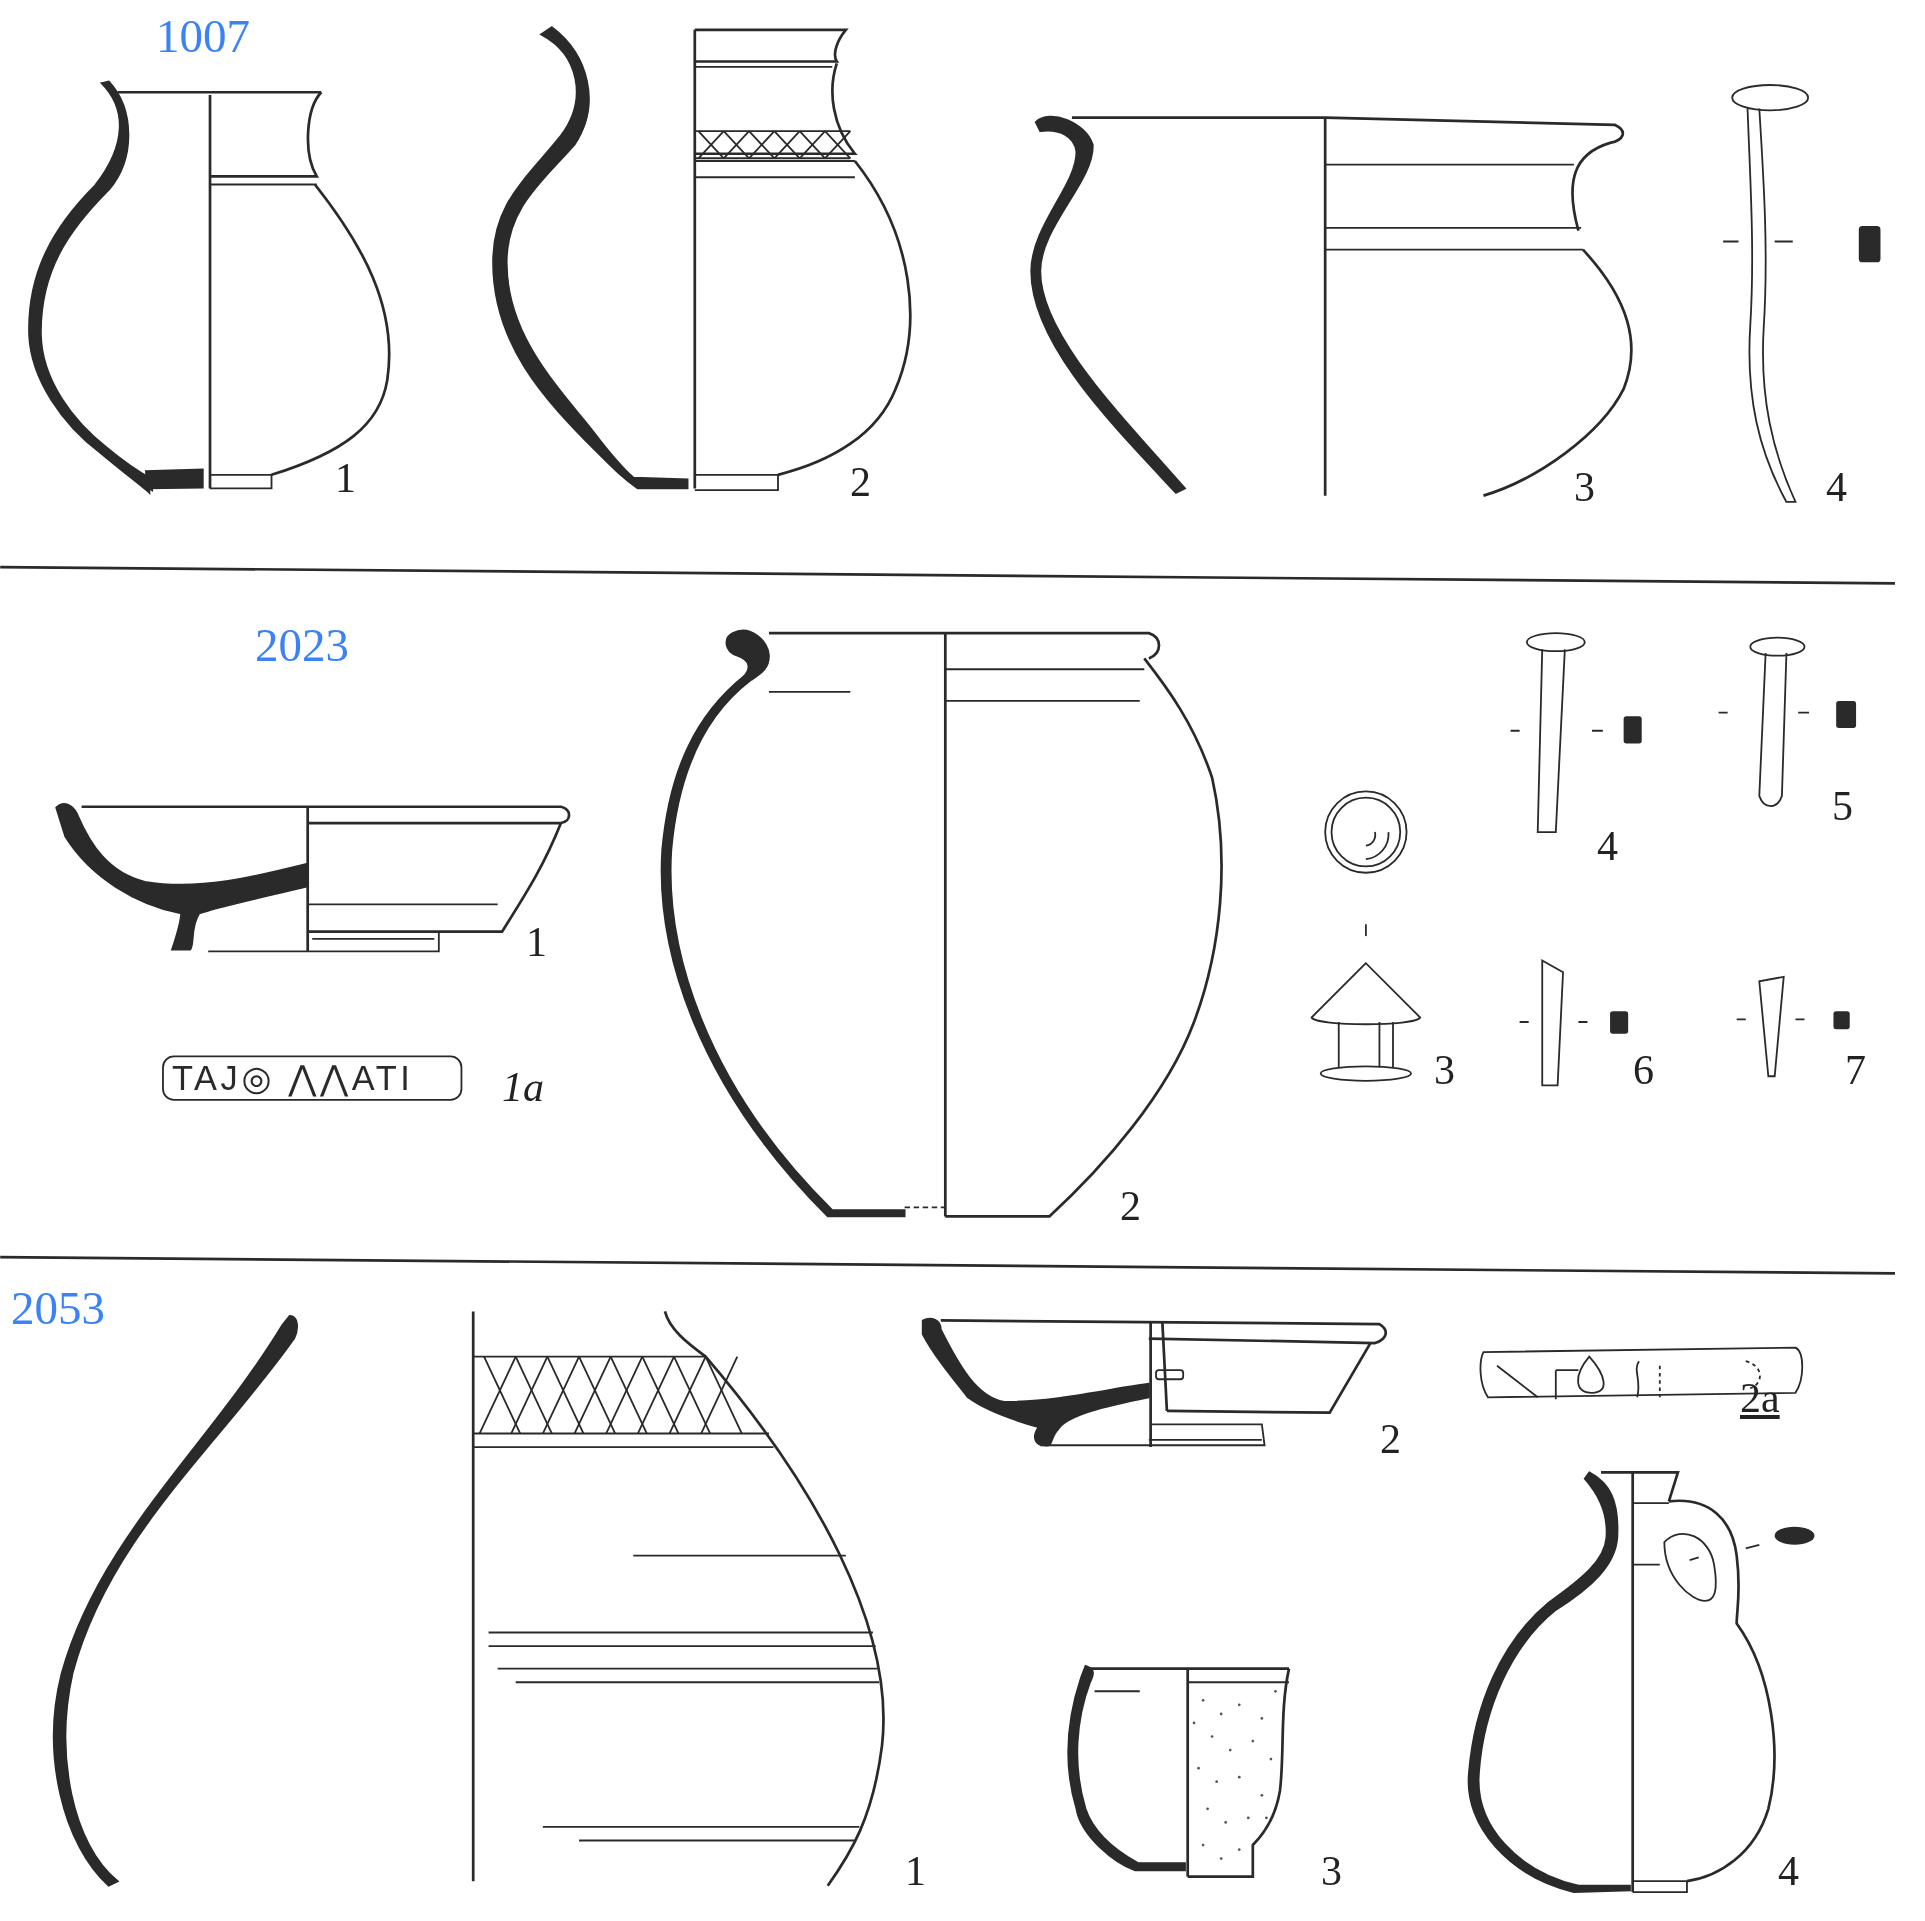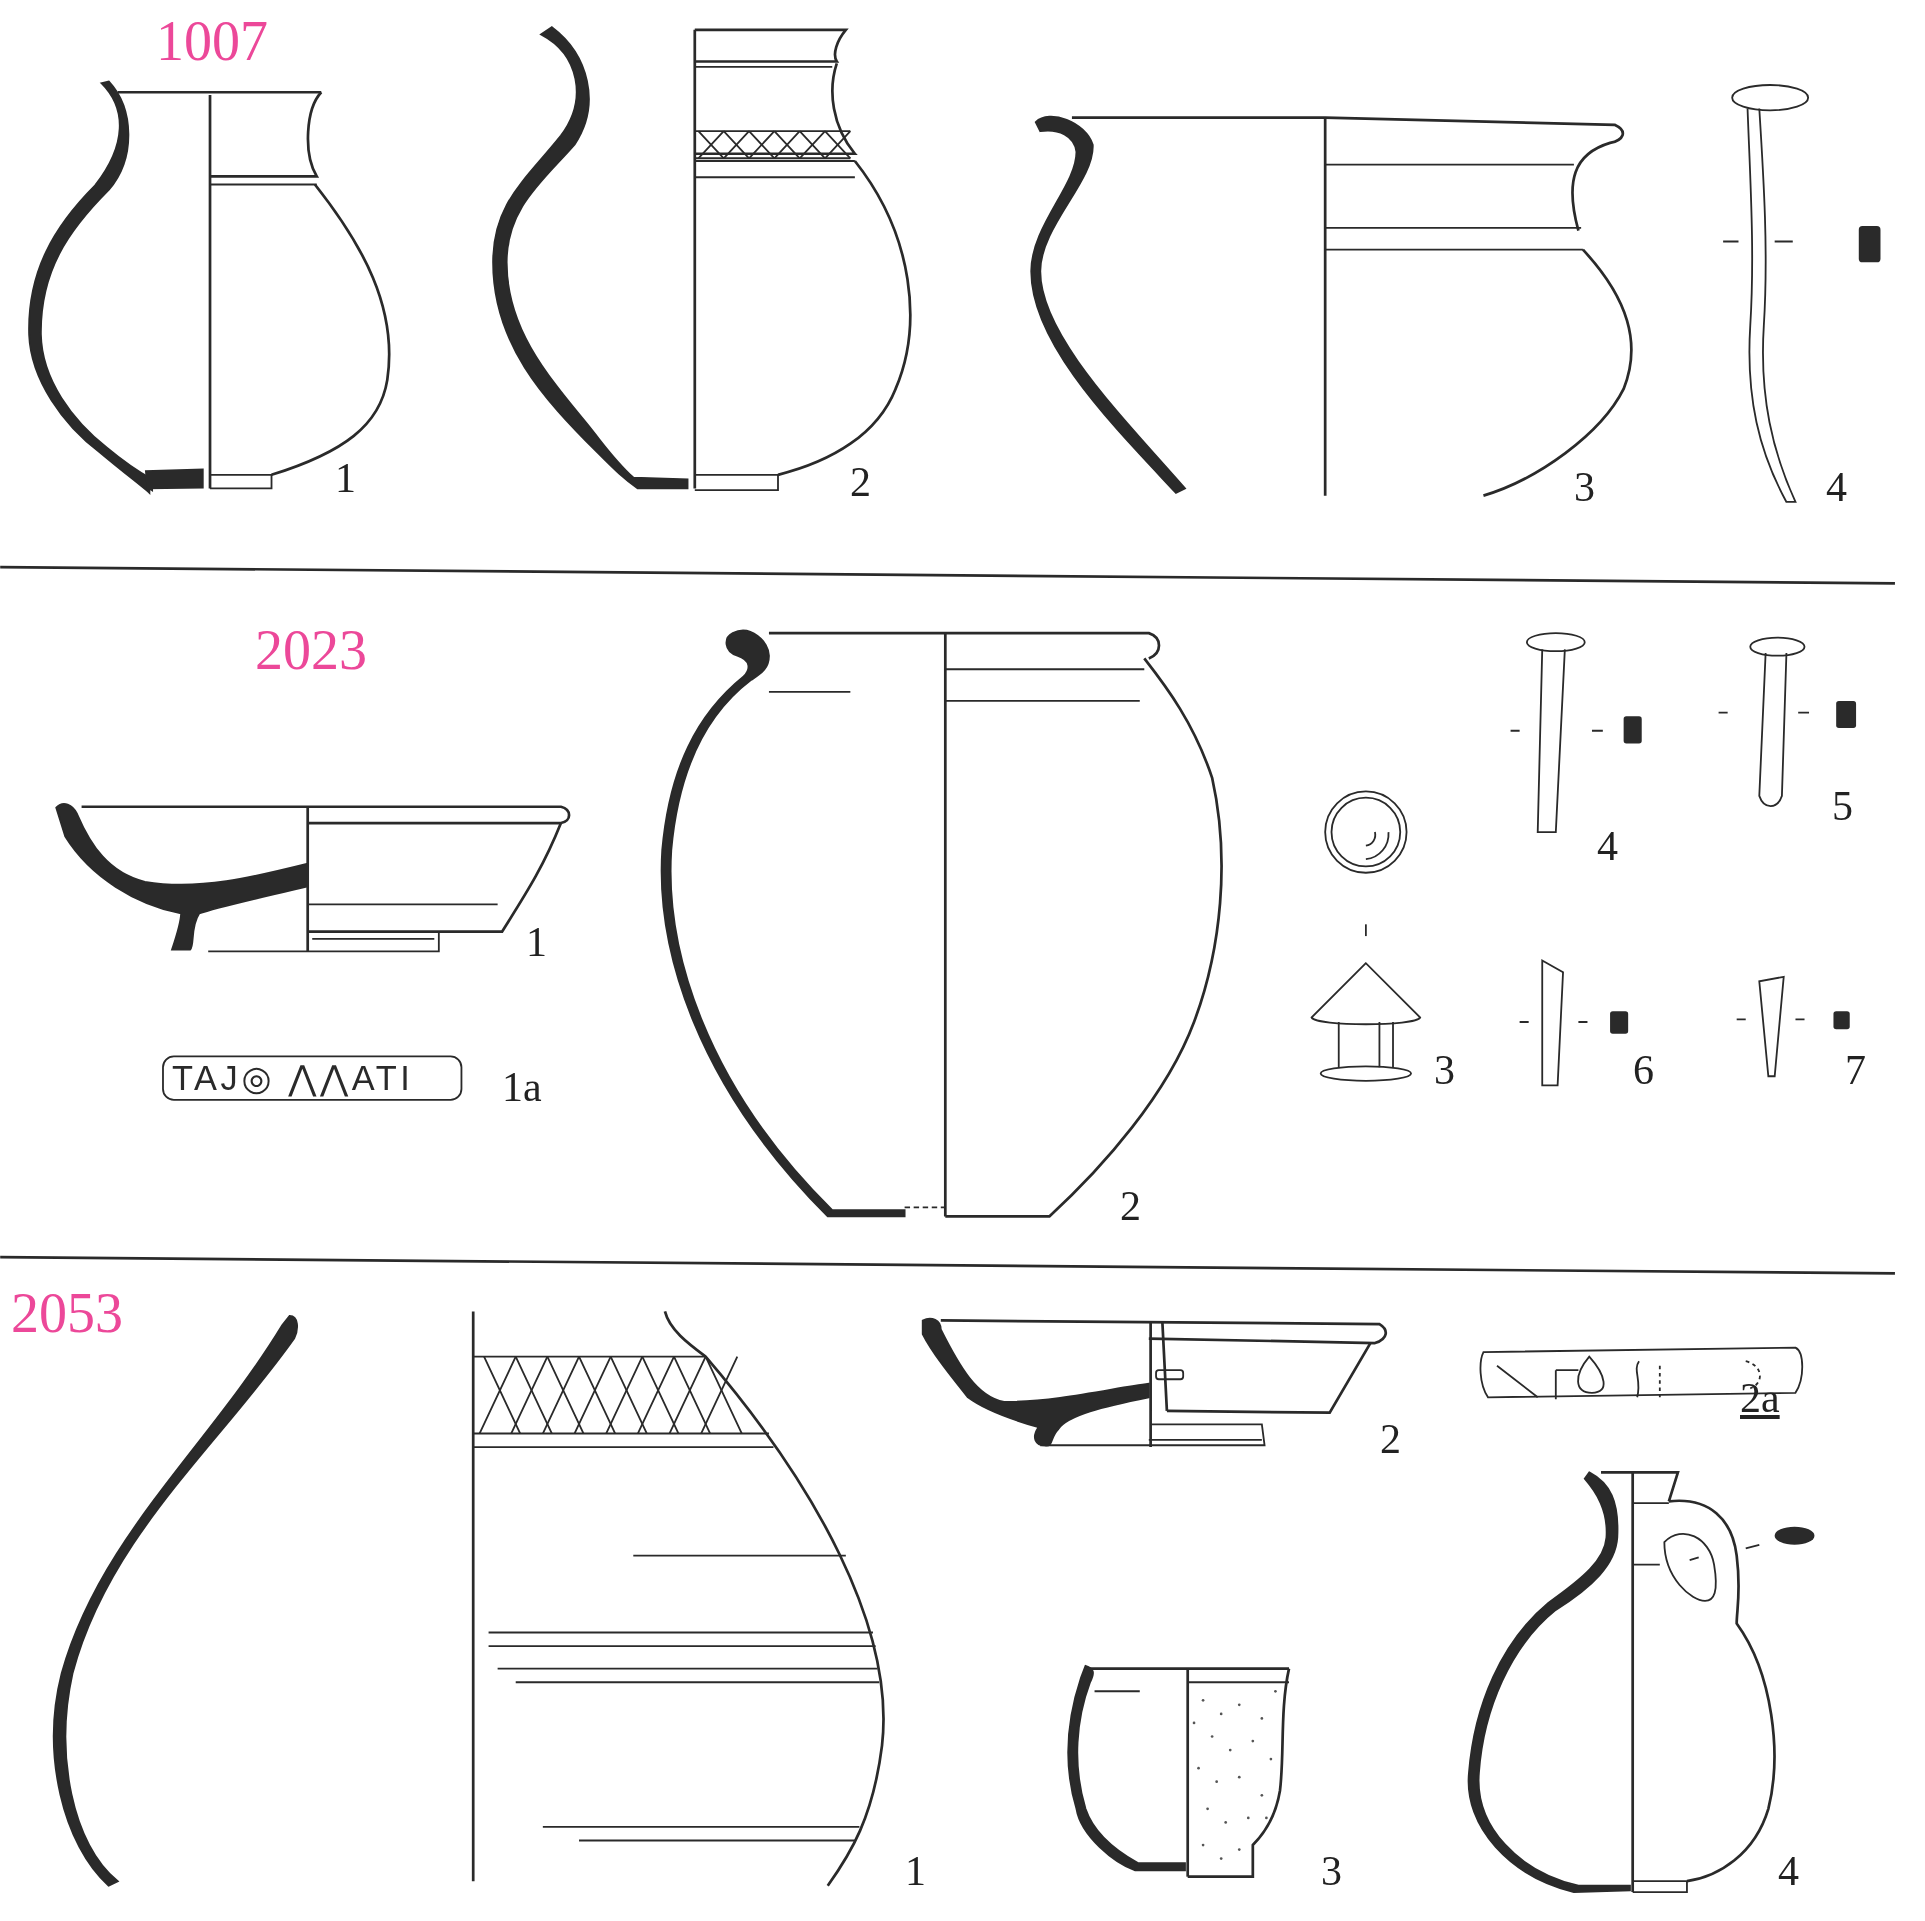--- a/index.html
+++ b/index.html
@@ -1,20 +1,20 @@
 <!DOCTYPE html>
 <html style="font-size:14.5px"><head>
 <meta charset="utf-8">
 <style>
   html, body { margin: 0; padding: 0; background: #ffffff; }
   body { width: 1925px; height: 1921px; position: relative; overflow: hidden;
          font-family: "Liberation Serif", "DejaVu Serif", serif; color: #222; }
   #plate { position: absolute; left: 0; top: 0; width: 1925px; height: 1921px; }
   .lbl { position: absolute; font-size: 42px; line-height: 1; color: #222; }
-  .grp { position: absolute; font-size: 56px; line-height: 1; color: #ec4899; }
+  .grp { position: absolute; font-size: 47px; line-height: 1; color: #3b82f6; }
   .sec { fill: #2a2a2a; stroke: #2a2a2a; }
   .ln { fill: none; stroke: #2a2a2a; stroke-width: 3; }
   .thin { fill: none; stroke: #2a2a2a; stroke-width: 2; }
   .fill { fill: #2a2a2a; }
 </style>
 </head>
 <body>
 
 <svg id="plate" viewBox="0 0 2128 2124" xmlns="http://www.w3.org/2000/svg">
 
@@ -196,21 +196,21 @@
 <div class="grp" style="left:156px;top:12.7px;">1007</div>
 <div class="grp" style="left:255px;top:622px;">2023</div>
 <div class="grp" style="left:11px;top:1285px;">2053</div>
 
 <div class="lbl" style="left:335px;top:457px;">1</div>
 <div class="lbl" style="left:850px;top:461px;">2</div>
 <div class="lbl" style="left:1574px;top:466px;">3</div>
 <div class="lbl" style="left:1826px;top:466px;">4</div>
 
 <div class="lbl" style="left:526px;top:921px;">1</div>
-<div class="lbl" style="left:502px;top:1066px;">1a</div>
+<div class="lbl" style="left:502px;top:1066px;font-style:italic;">1a</div>
 <div class="lbl" style="left:1120px;top:1185px;">2</div>
 <div class="lbl" style="left:1434px;top:1049px;">3</div>
 <div class="lbl" style="left:1597px;top:825px;">4</div>
 <div class="lbl" style="left:1832px;top:785px;">5</div>
 <div class="lbl" style="left:1633px;top:1049px;">6</div>
 <div class="lbl" style="left:1845px;top:1049px;">7</div>
 
 <div class="lbl" style="left:905px;top:1850px;">1</div>
 <div class="lbl" style="left:1380px;top:1418px;">2</div>
 <div class="lbl" style="left:1740px;top:1377px;text-decoration:underline;">2a</div>

